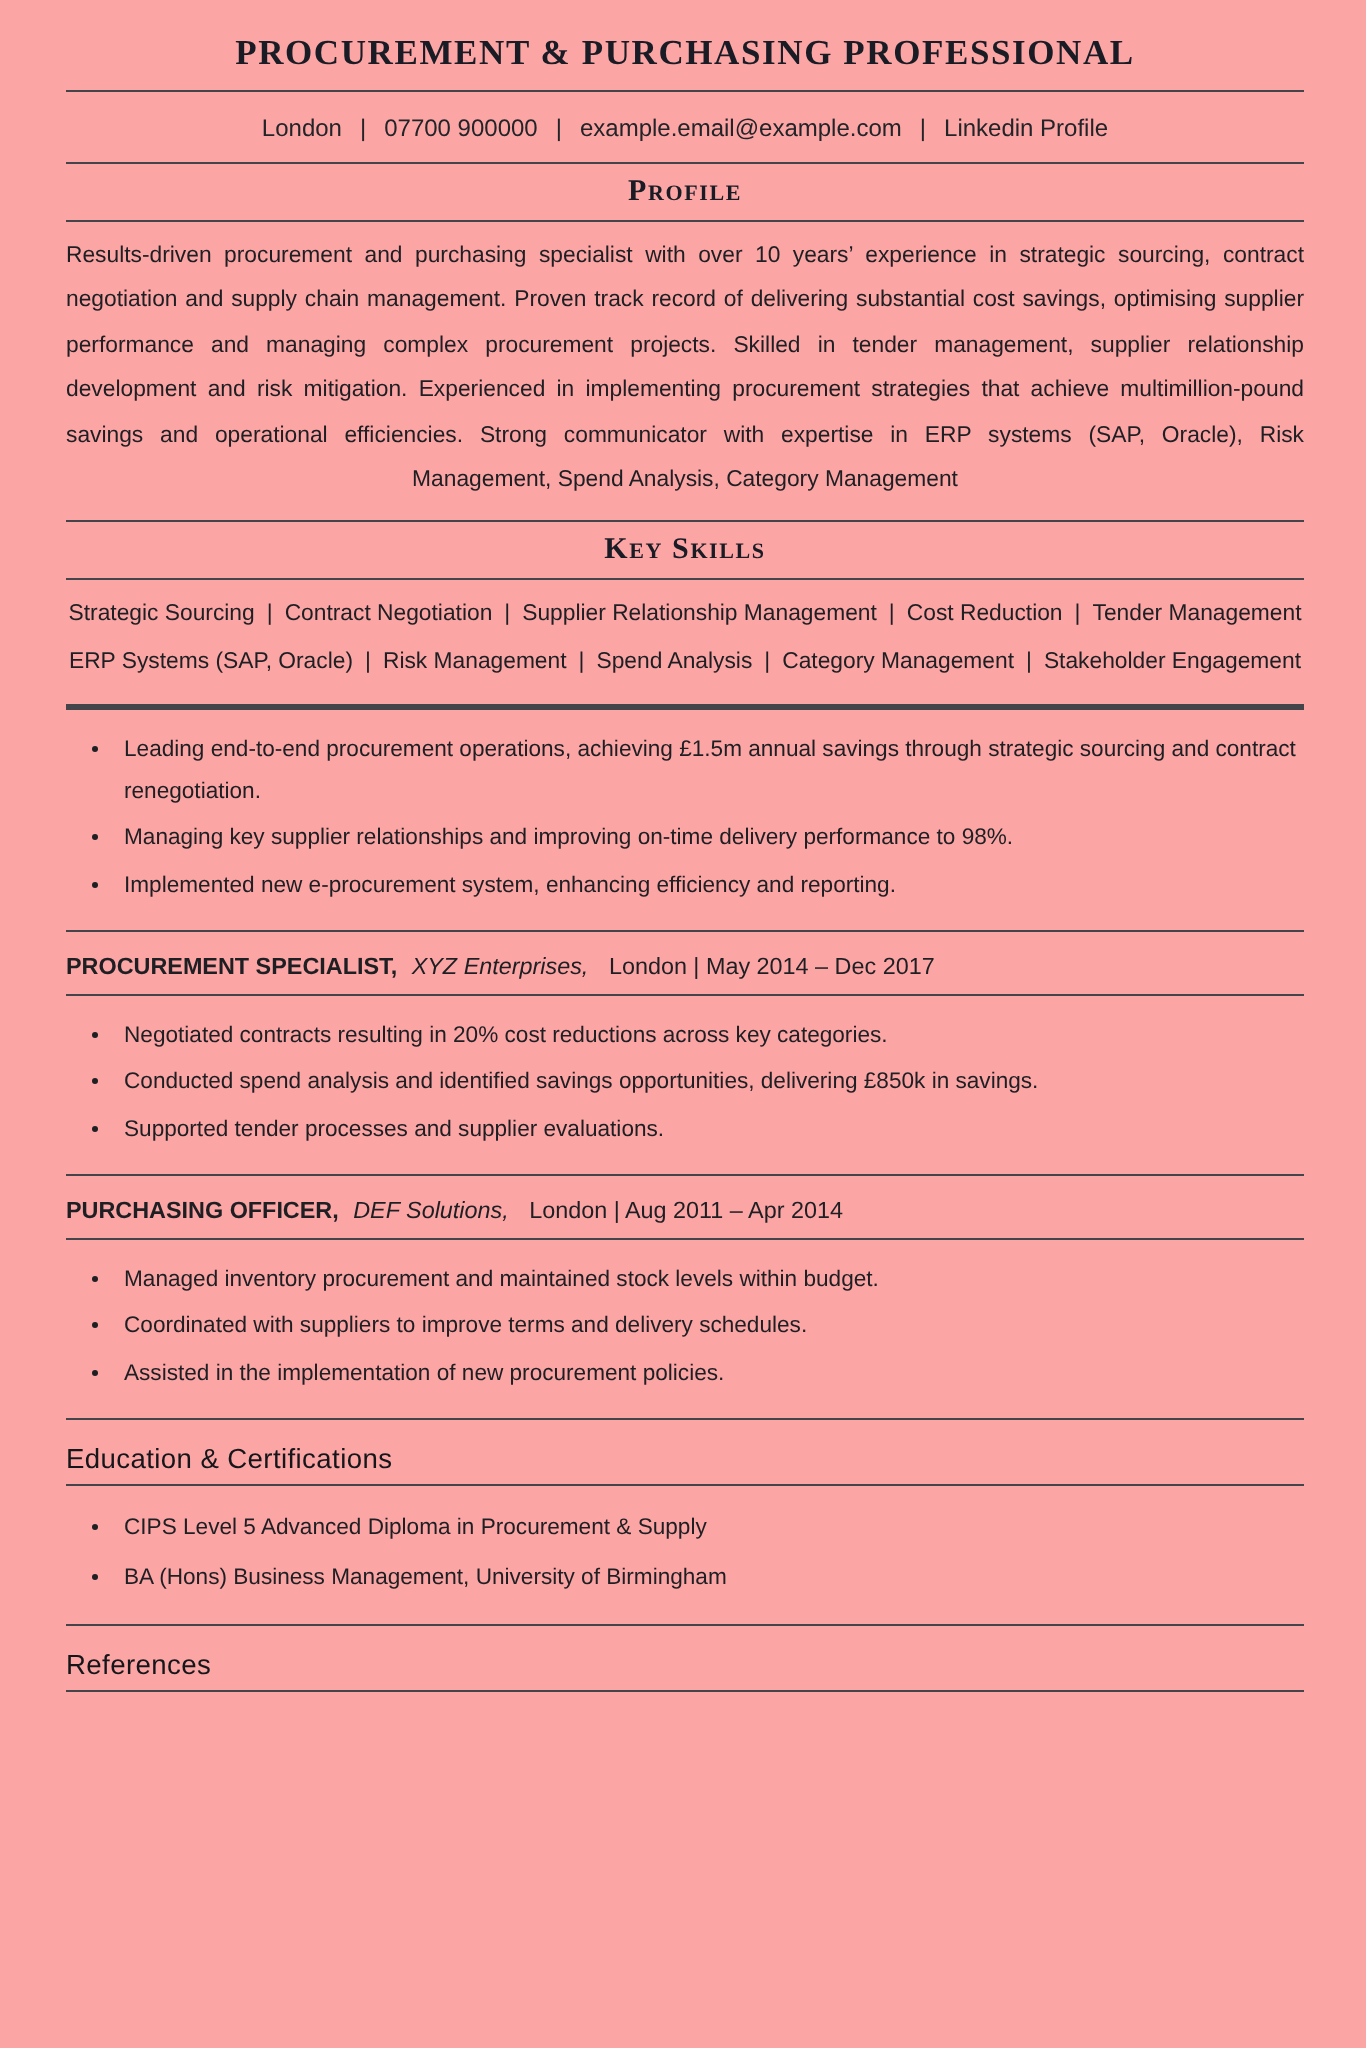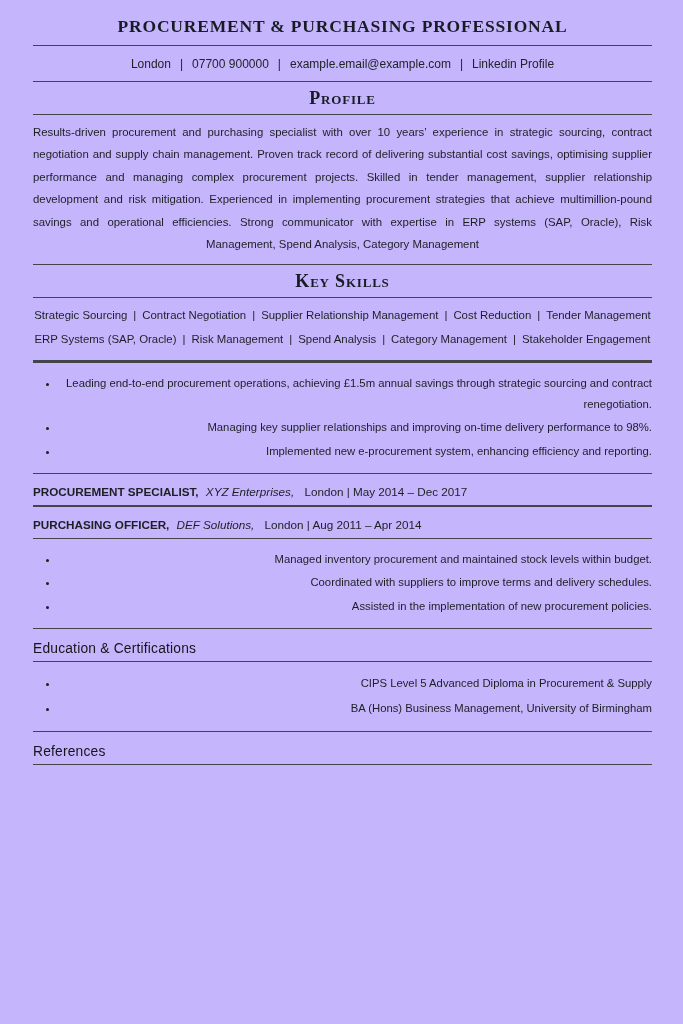--- a/index.html
+++ b/index.html
@@ -1,21 +1,21 @@
 <!DOCTYPE html>
 <html><head>
 <meta charset="utf-8">
 <style>
   html, body { margin: 0; padding: 0; background: #ffffff; }
   body { width: 683px; height: 1024px; overflow: hidden; }
   .page {
     box-sizing: border-box;
     width: 683px; height: 1024px;
     padding: 12px 31px 0 33px;
-    background: #c4b5fd;
+    background: #fca5a5;
     font-family: "Liberation Sans", "DejaVu Sans", sans-serif;
     color: #1e1f23;
   }
   .hr { height: 0; border-top: 1.5px solid #43454a; }
 
   .title {
     margin: 2px 0 0; padding: 2px 0 8px;
     text-align: center;
     font-family: "Liberation Serif", "DejaVu Serif", serif;
     font-size: 17.5px; font-weight: 700; letter-spacing: 0.8px;
@@ -23,40 +23,40 @@
   }
 
   .contact { text-align: center; font-size: 12px; padding: 11px 0 10px; color: #222428; }
   .contact .sep { margin: 0 9px; }
 
   .sc-head {
     margin: 0; padding: 6px 0 5px;
     text-align: center;
     font-family: "Liberation Serif", "DejaVu Serif", serif;
     font-variant: small-caps;
-    font-size: 18px; font-weight: 700; letter-spacing: 0.8px;
+    font-size: 15px; font-weight: 700; letter-spacing: 0.8px;
     color: #191c25;
   }
 
   .profile-text {
     margin: 0; padding: 6px 0 9px;
     font-size: 11.4px; line-height: 22.4px;
     text-align: justify; text-align-last: center;
   }
 
   .skills { padding: 5px 0 9px; text-align: center; font-size: 11.4px; line-height: 24px; }
   .skills .sep { margin: 0 6px; }
 
   .job-head { padding: 11px 0 7px; font-size: 11.7px; }
   .job-title { font-weight: 700; }
   .job-company { font-style: italic; margin-left: 4px; }
   .job-company.bold { font-weight: 400; }
   .job-meta { margin-left: 7px; }
 
-  ul.bullets { margin: 0; padding: 7px 0 9px 26px; list-style: disc outside; font-size: 11.3px; text-align: right; }
+  ul.bullets { margin: 0; padding: 7px 0 9px 26px; list-style: disc outside; font-size: 11.3px; }
   ul.bullets li { line-height: 21px; margin: 2.5px 0; padding-left: 3px; }
   ul.bullets.spaced li { line-height: 22px; margin: 3px 0; }
 
   .left-head {
     margin: 0; padding: 12px 0 5px;
     font-size: 13.8px; font-weight: 400; letter-spacing: 0.2px;
     color: #15161a;
   }
   .refs-text { margin: 0; padding: 9px 0; font-size: 11.8px; font-weight: 700; font-style: italic; }
 </style>
@@ -99,20 +99,25 @@
     <li>Implemented new e-procurement system, enhancing efficiency and reporting.</li>
   </ul>
   <div class="hr"></div>
 
   <div class="job-head">
     <span class="job-title">PROCUREMENT SPECIALIST,</span>
     <span class="job-company bold">XYZ Enterprises,</span>
     <span class="job-meta">London | May 2014 – Dec 2017</span>
   </div>
   <div class="hr"></div>
+  <ul class="bullets">
+    <li>Negotiated contracts resulting in 20% cost reductions across key categories.</li>
+    <li>Conducted spend analysis and identified savings opportunities, delivering £850k in savings.</li>
+    <li>Supported tender processes and supplier evaluations.</li>
+  </ul>
   <div class="hr"></div>
 
   <div class="job-head">
     <span class="job-title">PURCHASING OFFICER,</span>
     <span class="job-company bold">DEF Solutions,</span>
     <span class="job-meta">London | Aug 2011 – Apr 2014</span>
   </div>
   <div class="hr"></div>
   <ul class="bullets">
     <li>Managed inventory procurement and maintained stock levels within budget.</li>

